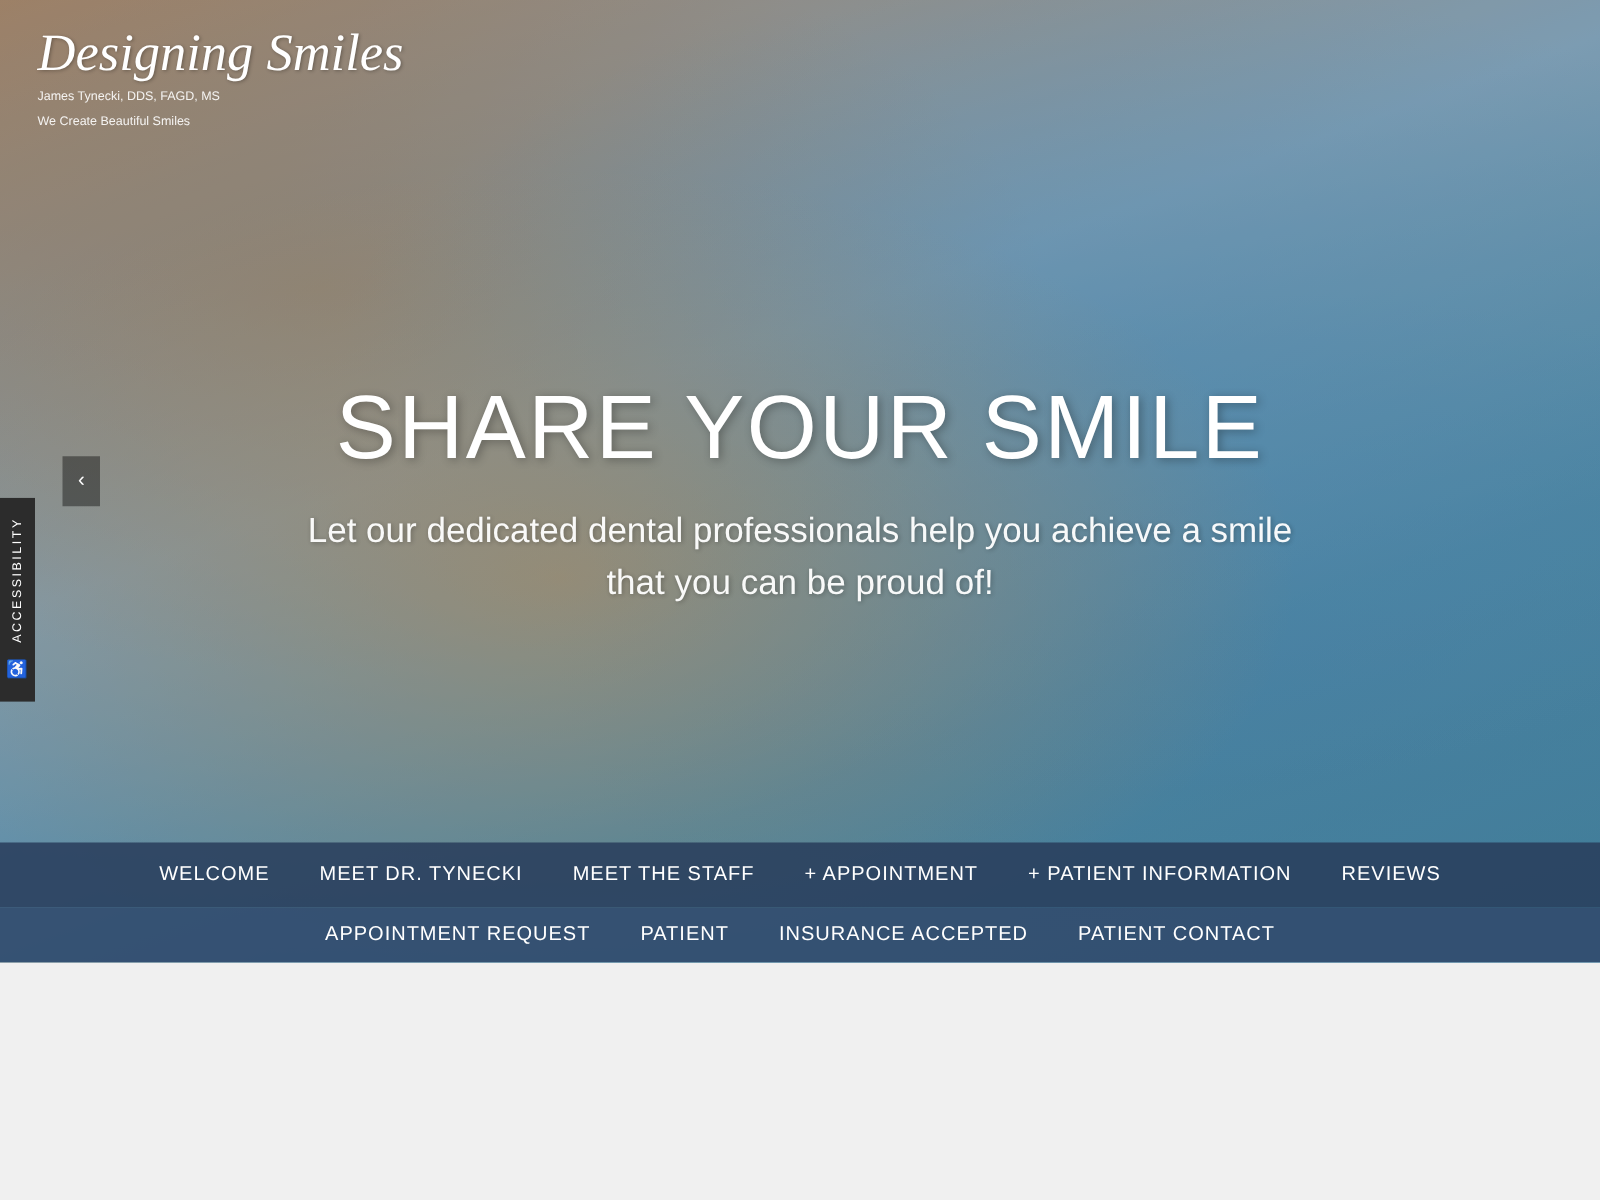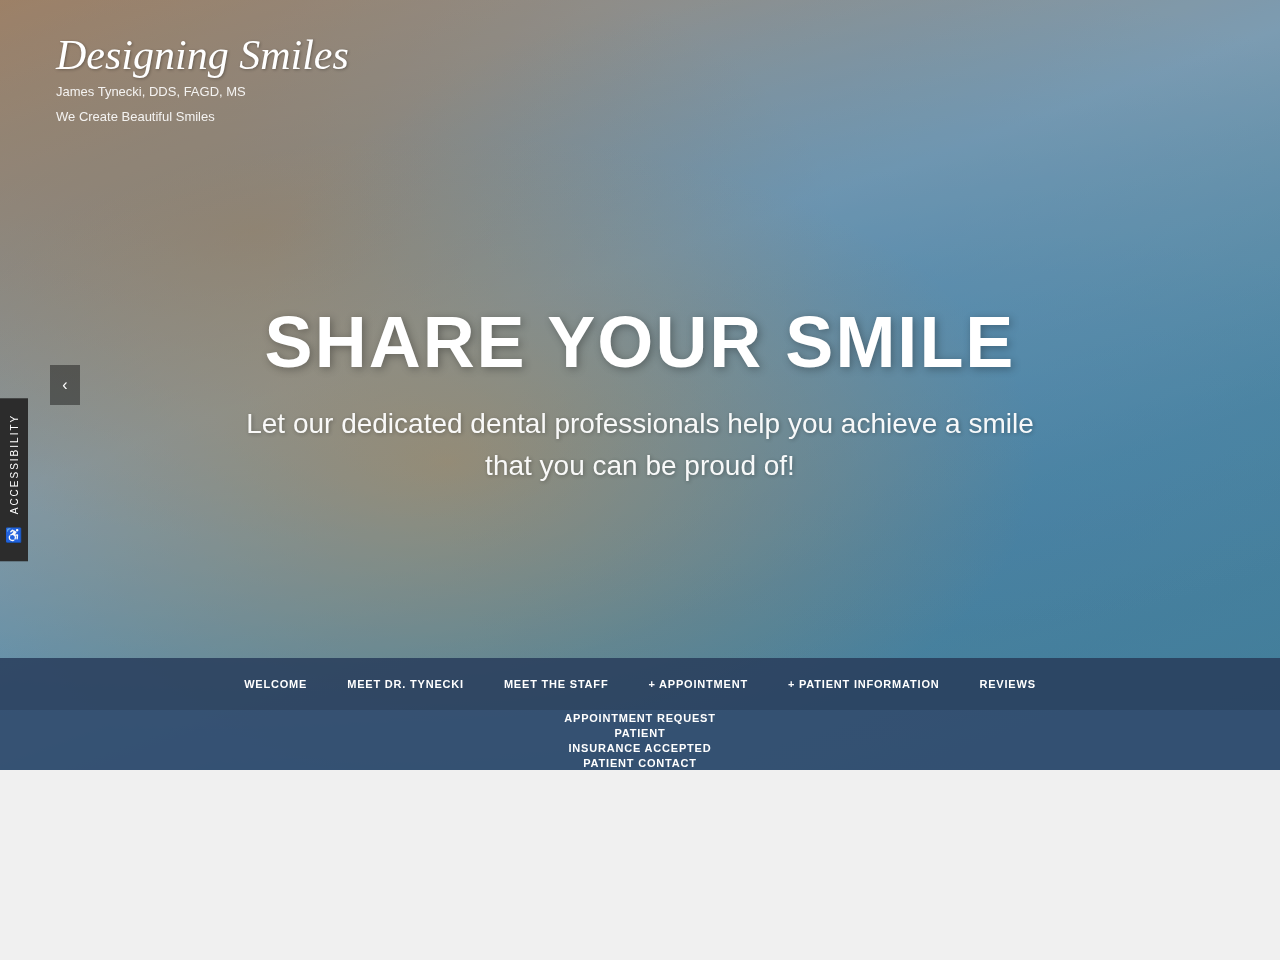--- a/index.html
+++ b/index.html
@@ -51,40 +51,39 @@
 
     
     .header-top {
       position: absolute;
       top: 0;
       left: 0;
       right: 0;
       display: flex;
       justify-content: space-between;
       align-items: flex-start;
-      padding: 32px 30px;
+      padding: 20px 30px;
       z-index: 10;
-      margin-left: 26px;
     }
 
     .logo-area {
       color: white;
     }
 
     .logo-title {
       font-family: 'Georgia', cursive;
       font-size: 42px;
       font-weight: 400;
       font-style: italic;
       text-shadow: 1px 1px 3px rgba(0,0,0,0.3);
       line-height: 1.1;
     }
 
     .logo-subtitle {
-      font-size: 13px;
+      font-size: 10px;
       color: rgba(255,255,255,0.9);
       line-height: 1.6;
       margin-top: 4px;
     }
 
     .call-button {
       background: transparent;
       border: 2px solid white;
       color: white;
       padding: 10px 20px;
@@ -102,21 +101,21 @@
       left: 50%;
       transform: translate(-50%, -45%);
       text-align: center;
       color: white;
       z-index: 5;
       width: 800px;
     }
 
     .hero-title {
       font-size: 72px;
-      font-weight: 700;
+      font-weight: 400;
       letter-spacing: 2px;
       text-shadow: 2px 2px 8px rgba(0,0,0,0.3);
       margin-bottom: 20px;
     }
 
     .hero-subtitle {
       font-size: 28px;
       font-weight: 300;
       line-height: 1.5;
       text-shadow: 1px 1px 4px rgba(0,0,0,0.3);
@@ -187,28 +186,27 @@
       justify-content: center;
       align-items: center;
       height: 52px;
     }
 
     .nav-secondary {
       background: rgba(50, 75, 110, 0.9);
       display: flex;
       justify-content: center;
       align-items: center;
-      height: 60px;
-      flex-direction: column;
+      height: 44px;
     }
 
     .nav-link {
       color: white;
-      font-size: 11px;
-      font-weight: 700;
+      font-size: 16px;
+      font-weight: 400;
       letter-spacing: 0.8px;
       padding: 0 20px;
       cursor: pointer;
       white-space: nowrap;
       text-decoration: none;
       height: 100%;
       display: flex;
       align-items: center;
     }
 

